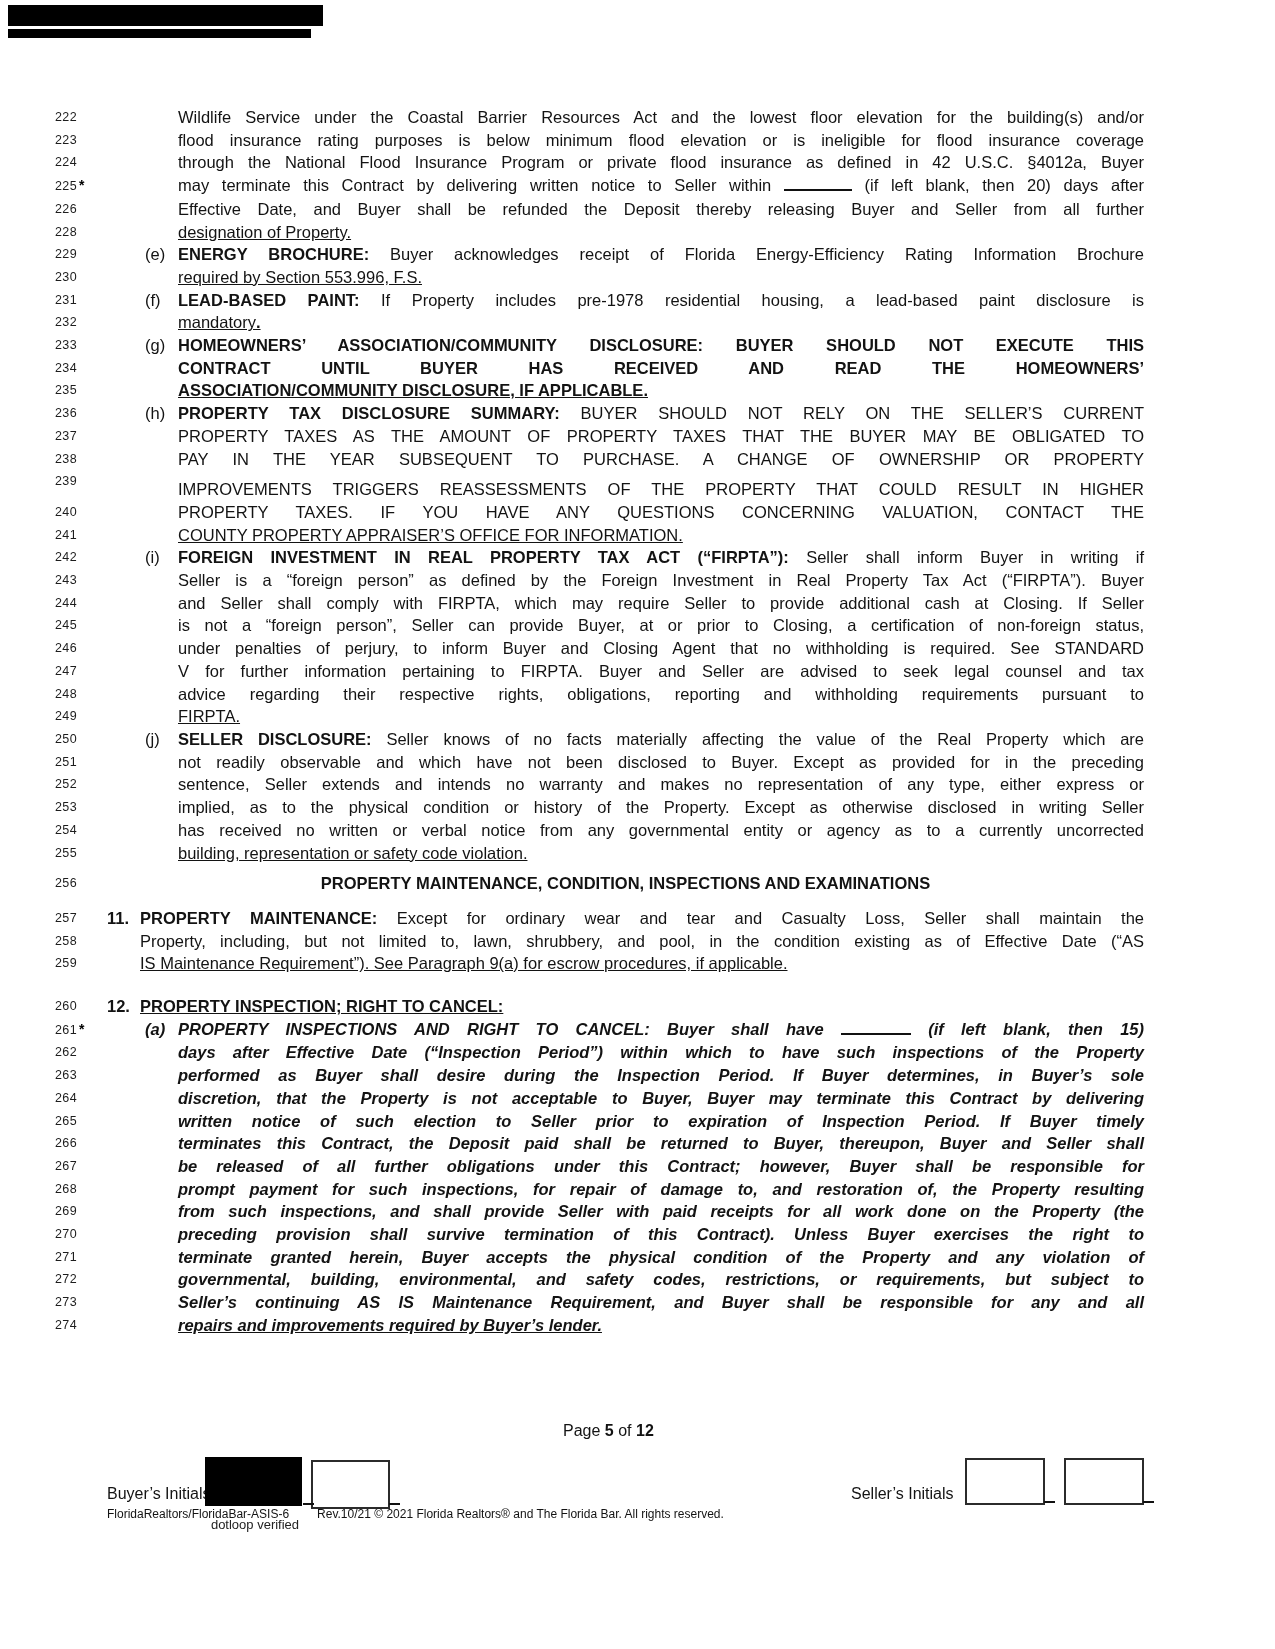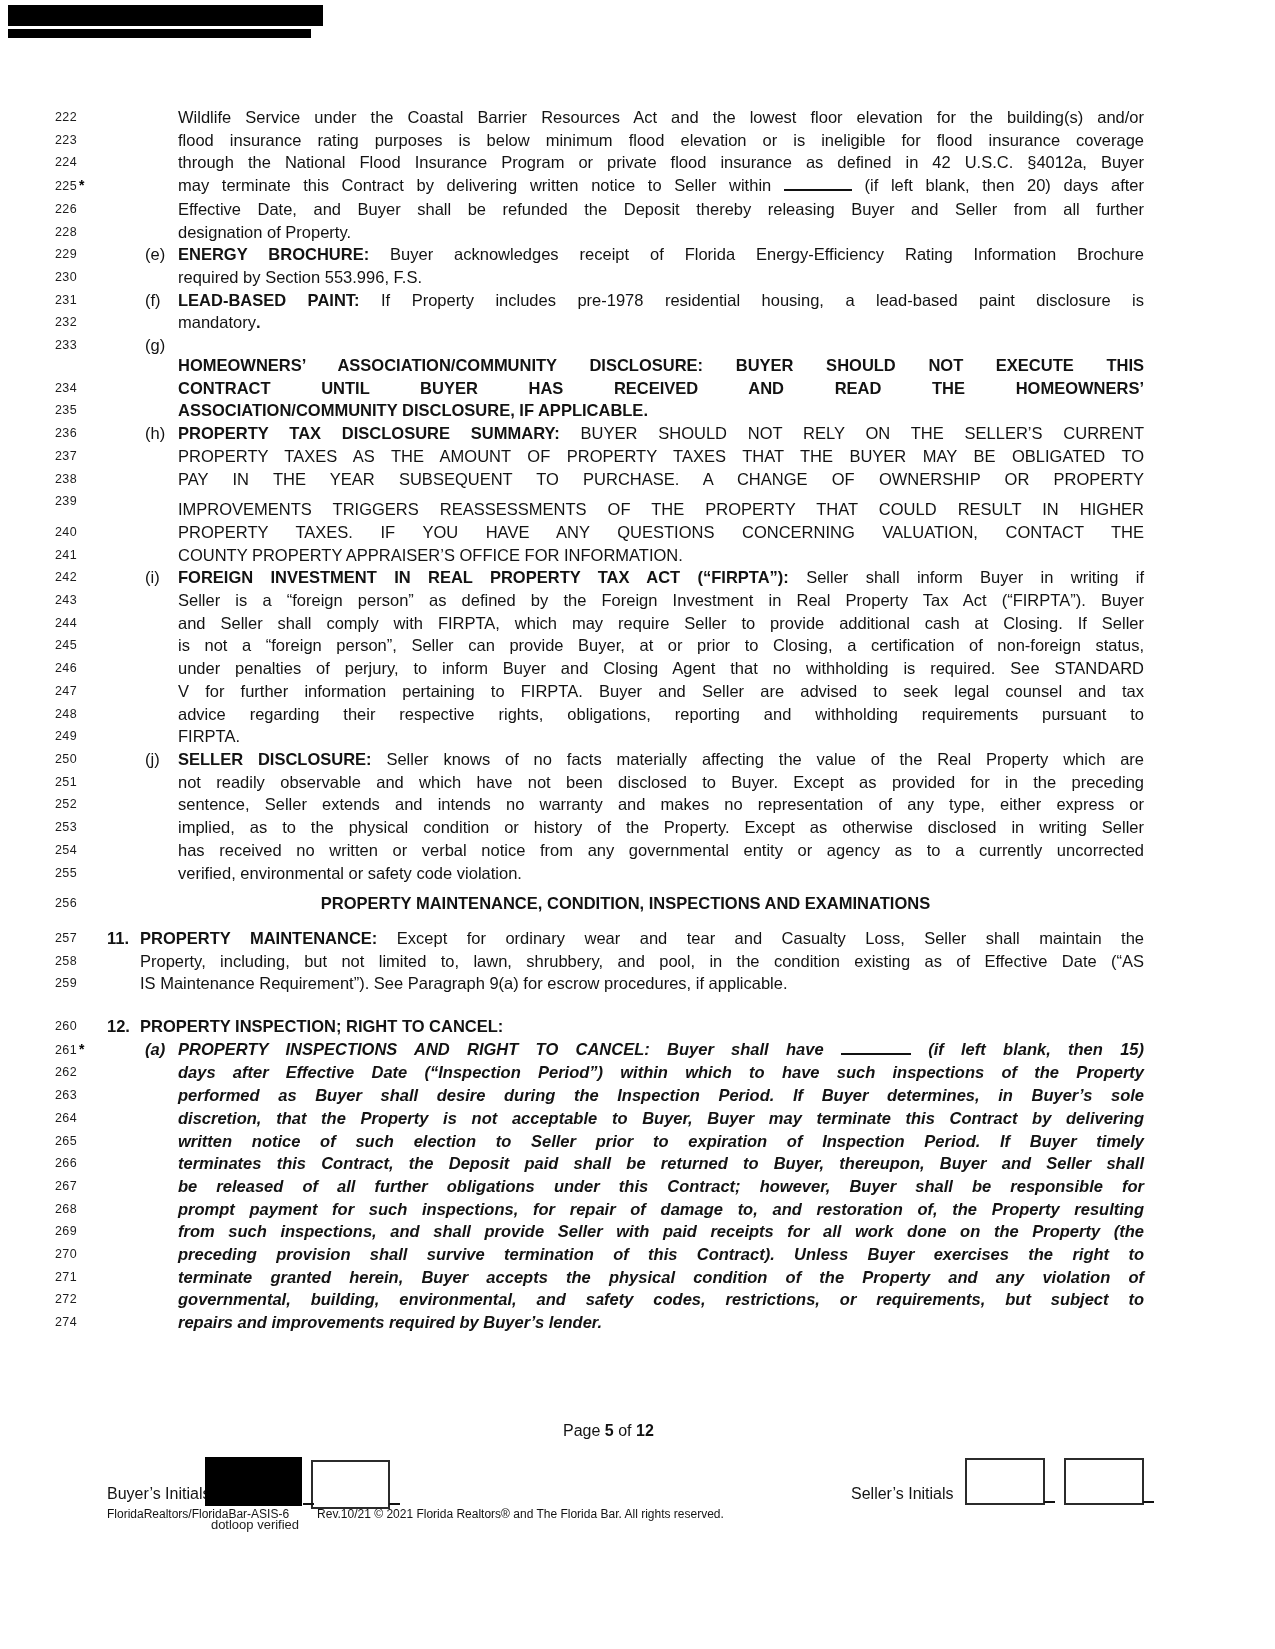--- a/index.html
+++ b/index.html
@@ -11,21 +11,21 @@
   .redaction.bar1{left:8px;top:5px;width:315px;height:21px;}
   .redaction.bar2{left:8px;top:29px;width:303px;height:9px;}
 
   .doc{position:absolute;top:106px;left:55px;width:1089px;}
   .row{display:flex;font-size:16.5px;line-height:22.7px;}
   .lnum{flex:0 0 52px;width:52px;font-size:12.5px;line-height:22.7px;color:#1d1d1d;letter-spacing:.4px;}
   .star{font-weight:bold;font-size:14px;margin-left:2px;color:#000;}
   .ltext{flex:1;position:relative;min-width:0;}
   .marker{position:absolute;top:0;}
   .content{display:block;text-align:justify;text-align-last:justify;}
-  .row.nojust .content{text-align:left;text-align-last:left;}
+  .row.nojust .content{text-align:left;text-align-last:left;text-decoration:underline;}
   .row.center .content{text-align:center;text-align-last:center;padding-left:0 !important;}
   .b{font-weight:bold;}
   .i{font-style:italic;}
   .blank{display:inline-block;height:2px;border-bottom:2px solid #111;}
 
   
   .f-label{position:absolute;font-size:16px;color:#131313;}
   .f-buyers{left:107px;top:1485px;}
   .f-sellers{left:851px;top:1485px;}
   .f-page{position:absolute;left:563px;top:1422px;font-size:16px;}
@@ -109,21 +109,21 @@
     <div class="row nojust">
       <span class="lnum">232</span>
       <div class="ltext">
         <div class="content" style="padding-left: 71px;"><span class="">mandatory</span><span class="b ">.</span></div>
       </div>
     </div>
     <div class="row">
       <span class="lnum">233</span>
       <div class="ltext">
         <span class="marker" style="left: 38px;">(g)</span>
-        <div class="content" style="padding-left: 71px; margin-top: 20px;"><span class="b ">HOMEOWNERS’ ASSOCIATION/COMMUNITY DISCLOSURE: BUYER SHOULD NOT EXECUTE THIS</span></div>
+        <div class="content" style="padding-left: 71px;"><span class="b ">HOMEOWNERS’ ASSOCIATION/COMMUNITY DISCLOSURE: BUYER SHOULD NOT EXECUTE THIS</span></div>
       </div>
     </div>
     <div class="row">
       <span class="lnum">234</span>
       <div class="ltext">
         <div class="content" style="padding-left: 71px;"><span class="b ">CONTRACT UNTIL BUYER HAS RECEIVED AND READ THE HOMEOWNERS’</span></div>
       </div>
     </div>
     <div class="row nojust">
       <span class="lnum">235</span>
@@ -244,21 +244,21 @@
     </div>
     <div class="row">
       <span class="lnum">254</span>
       <div class="ltext">
         <div class="content" style="padding-left: 71px;"><span class="">has received no written or verbal notice from any governmental entity or agency as to a currently uncorrected</span></div>
       </div>
     </div>
     <div class="row nojust">
       <span class="lnum">255</span>
       <div class="ltext">
-        <div class="content" style="padding-left: 71px;"><span class="">verified, environmental or safety code violation.</span></div>
+        <div class="content" style="padding-left: 71px;"><span class="">building, representation or safety code violation.</span></div>
       </div>
     </div>
     <div class="row center" style="margin-top: 8px;">
       <span class="lnum">256</span>
       <div class="ltext">
         <div class="content" style="padding-left: 0px;"><span class="b ">PROPERTY MAINTENANCE, CONDITION, INSPECTIONS AND EXAMINATIONS</span></div>
       </div>
     </div>
     <div class="row" style="margin-top: 12px;">
       <span class="lnum">257</span>
@@ -350,20 +350,26 @@
     <div class="row">
       <span class="lnum">271</span>
       <div class="ltext">
         <div class="content" style="padding-left: 71px;"><span class="b i">terminate granted herein, Buyer accepts the physical condition of the Property and any violation of</span></div>
       </div>
     </div>
     <div class="row">
       <span class="lnum">272</span>
       <div class="ltext">
         <div class="content" style="padding-left: 71px;"><span class="b i">governmental, building, environmental, and safety codes, restrictions, or requirements, but subject to</span></div>
+      </div>
+    </div>
+    <div class="row">
+      <span class="lnum">273</span>
+      <div class="ltext">
+        <div class="content" style="padding-left: 71px;"><span class="b i">Seller’s continuing AS IS Maintenance Requirement, and Buyer shall be responsible for any and all</span></div>
       </div>
     </div>
     <div class="row nojust">
       <span class="lnum">274</span>
       <div class="ltext">
         <div class="content" style="padding-left: 71px;"><span class="b i">repairs and improvements required by Buyer’s lender.</span></div>
       </div>
     </div>
   </div>
 

